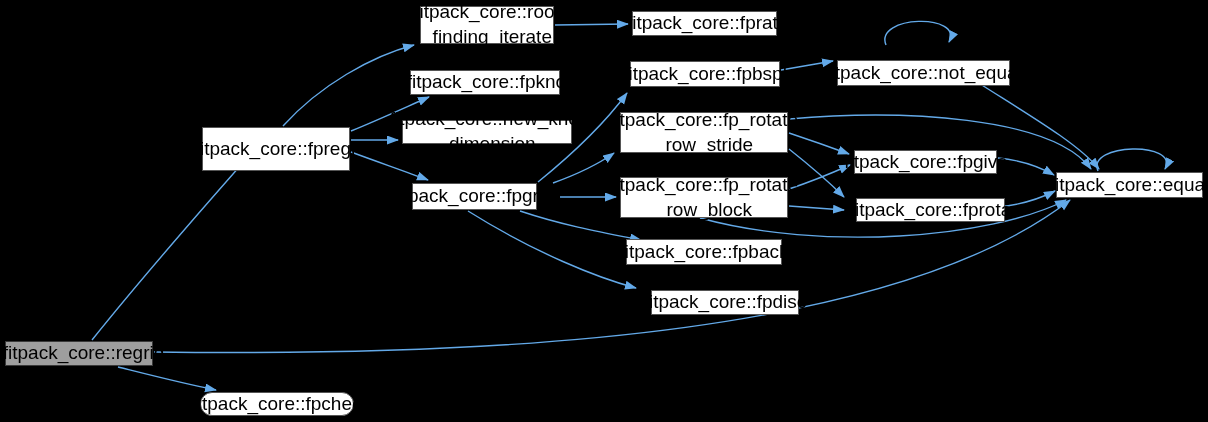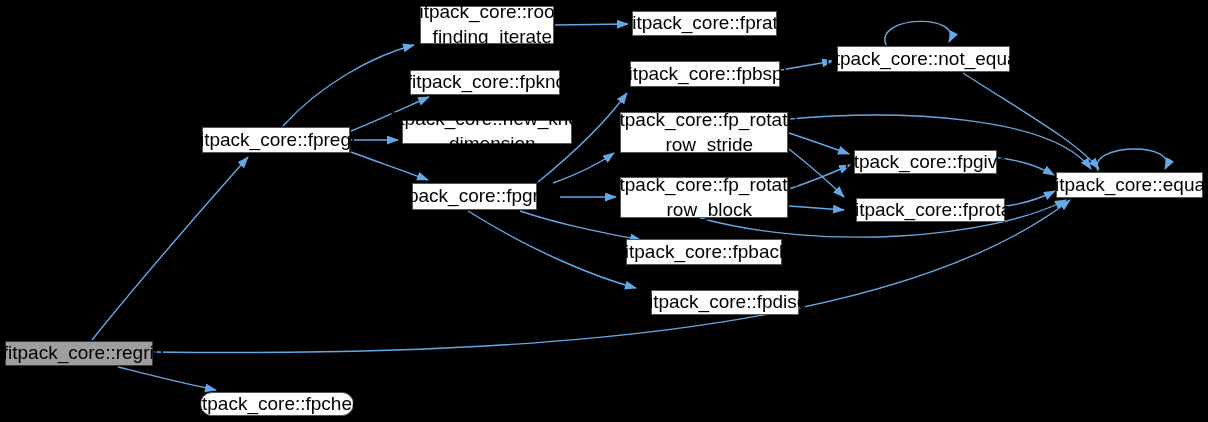--- a/index.html
+++ b/index.html
@@ -78,33 +78,33 @@
         <path d="M789,206 L844,210" class="edge" stroke="#63a9e8" marker-end="url(#arrowhead)"></path>
         <path d="M700,218 C820,251 990,239 1066,200" class="edge" stroke="#63a9e8" marker-end="url(#arrowhead)"></path>
         <path d="M998,158 C1020,160 1040,167 1054,175" class="edge" stroke="#63a9e8" marker-end="url(#arrowhead)"></path>
         <path d="M998,207 C1020,205 1041,198 1055,191" class="edge" stroke="#63a9e8" marker-end="url(#arrowhead)"></path>
         <path d="M1098,171 C1086,143 1180,141 1165,169" class="edge" stroke="#63a9e8" marker-end="url(#arrowhead)"></path>
       </g>
   </svg>
   <div id="node-layer">
       <div class="node highlight" style="left: 5px; top: 341px; width: 148px; height: 25px;"><span>fitpack_core::regrid</span></div>
       <div class="node" style="left: 200px; top: 392px; width: 154px; height: 24px; border-radius: 12px;"><span>fitpack_core::fpchec</span></div>
-      <div class="node" style="left: 202px; top: 127px; width: 148px; height: 26px; text-align: right;"><span>fitpack_core::fpregr</span></div>
+      <div class="node" style="left: 202px; top: 127px; width: 148px; height: 44px; text-align: right;"><span>fitpack_core::fpregr</span></div>
       <div class="node" style="left: 420px; top: 6px; width: 134px; height: 38px;"><span>fitpack_core::root
 _finding_iterate</span></div>
       <div class="node" style="left: 410px; top: 70px; width: 150px; height: 25px; padding-left: 8px;"><span>fitpack_core::fpknot</span></div>
       <div class="node" style="left: 402px; top: 120px; width: 170px; height: 24px;"><span>fitpack_core::new_knot
 _dimension</span></div>
       <div class="node" style="left: 412px; top: 183px; width: 125px; height: 27px;"><span>fitpack_core::fpgrre</span></div>
       <div class="node" style="left: 632px; top: 11px; width: 145px; height: 25px;"><span>fitpack_core::fprati</span></div>
       <div class="node" style="left: 630px; top: 61px; width: 150px; height: 26px;"><span>fitpack_core::fpbspl</span></div>
       <div class="node" style="left: 620px; top: 112px; width: 168px; height: 41px;"><span>fitpack_core::fp_rotate
 _row_stride</span></div>
       <div class="node" style="left: 620px; top: 177px; width: 168px; height: 41px;"><span>fitpack_core::fp_rotate
 _row_block</span></div>
       <div class="node" style="left: 626px; top: 239px; width: 156px; height: 26px;"><span>fitpack_core::fpback</span></div>
       <div class="node" style="left: 651px; top: 290px; width: 148px; height: 25px;"><span>fitpack_core::fpdisc</span></div>
-      <div class="node" style="left: 837px; top: 46px; width: 173px; height: 26px;"><span>fitpack_core::not_equal</span></div>
+      <div class="node" style="left: 837px; top: 60px; width: 173px; height: 26px;"><span>fitpack_core::not_equal</span></div>
       <div class="node" style="left: 854px; top: 150px; width: 143px; height: 24px;"><span>fitpack_core::fpgivs</span></div>
       <div class="node" style="left: 856px; top: 198px; width: 149px; height: 24px;"><span>fitpack_core::fprota</span></div>
       <div class="node" style="left: 1056px; top: 172px; width: 147px; height: 26px;"><span>fitpack_core::equal</span></div>
     </div>
 </div>
 
 </body></html>

